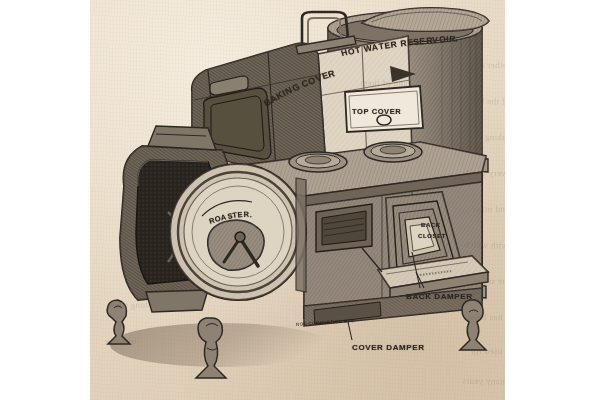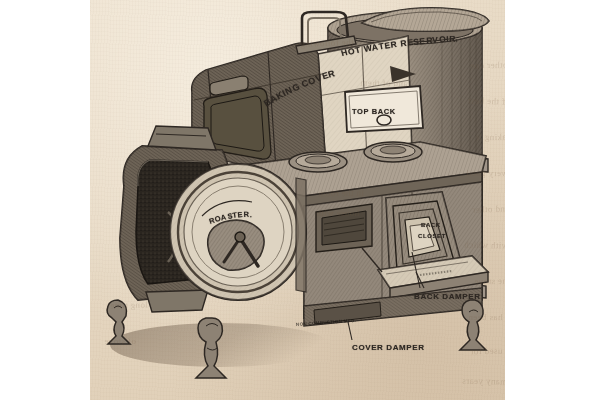--- a/index.html
+++ b/index.html
@@ -314,24 +314,24 @@
         <div class="ghost" style="left: 378px; top: 312px; transform: scaleX(-1) rotate(0deg);">has been</div>
         <div class="ghost" style="left: 380px; top: 346px; transform: scaleX(-1) rotate(1deg);">used for</div>
         <div class="ghost" style="left: 372px; top: 376px; transform: scaleX(-1) rotate(-1deg);">many years</div>
         <div class="ghost" style="left: 20px; top: 300px; transform: scaleX(-1) rotate(1deg);">long time</div>
         <div class="ghost" style="left: 14px; top: 336px; transform: scaleX(-1) rotate(0deg);">of stove</div>
       </div>
 
     <div id="labelLayer">
         <div class="lbl" style="left: 251px; top: 47px; font-size: 8.5px; letter-spacing: 0.6px; transform-origin: left center; transform: rotate(-7deg); text-shadow: rgba(46, 40, 35, 0.55) 0px 0px 1px;"><span style="display: inline-block; transform: translateY(0.8px) rotate(-8deg);">H</span><span style="display: inline-block; transform: translateY(0.401108px) rotate(-7.15789deg);">O</span><span style="display: inline-block; transform: translateY(0.0465373px) rotate(-6.31579deg);">T</span><span style="display: inline-block; transform: translateY(-0.263712px) rotate(-5.47368deg);">&nbsp;</span><span style="display: inline-block; transform: translateY(-0.52964px) rotate(-4.63158deg);">W</span><span style="display: inline-block; transform: translateY(-0.751247px) rotate(-3.78947deg);">A</span><span style="display: inline-block; transform: translateY(-0.928532px) rotate(-2.94737deg);">T</span><span style="display: inline-block; transform: translateY(-1.0615px) rotate(-2.10526deg);">E</span><span style="display: inline-block; transform: translateY(-1.15014px) rotate(-1.26316deg);">R</span><span style="display: inline-block; transform: translateY(-1.19446px) rotate(-0.421053deg);">&nbsp;</span><span style="display: inline-block; transform: translateY(-1.19446px) rotate(0.421053deg);">R</span><span style="display: inline-block; transform: translateY(-1.15014px) rotate(1.26316deg);">E</span><span style="display: inline-block; transform: translateY(-1.0615px) rotate(2.10526deg);">S</span><span style="display: inline-block; transform: translateY(-0.928532px) rotate(2.94737deg);">E</span><span style="display: inline-block; transform: translateY(-0.751247px) rotate(3.78947deg);">R</span><span style="display: inline-block; transform: translateY(-0.52964px) rotate(4.63158deg);">V</span><span style="display: inline-block; transform: translateY(-0.263712px) rotate(5.47368deg);">O</span><span style="display: inline-block; transform: translateY(0.0465373px) rotate(6.31579deg);">I</span><span style="display: inline-block; transform: translateY(0.401108px) rotate(7.15789deg);">R</span><span style="display: inline-block; transform: translateY(0.8px) rotate(8deg);">.</span></div>
         <div class="lbl" style="left: 174px; top: 98px; font-size: 9px; letter-spacing: 0.6px; transform-origin: left center; transform: rotate(-24deg); text-shadow: rgba(46, 40, 35, 0.55) 0px 0px 1px;"><span style="display: inline-block; transform: translateY(0.8px) rotate(-8deg);">B</span><span style="display: inline-block; transform: translateY(0.138843px) rotate(-6.54545deg);">A</span><span style="display: inline-block; transform: translateY(-0.390083px) rotate(-5.09091deg);">K</span><span style="display: inline-block; transform: translateY(-0.786777px) rotate(-3.63636deg);">I</span><span style="display: inline-block; transform: translateY(-1.05124px) rotate(-2.18182deg);">N</span><span style="display: inline-block; transform: translateY(-1.18347px) rotate(-0.727273deg);">G</span><span style="display: inline-block; transform: translateY(-1.18347px) rotate(0.727273deg);">&nbsp;</span><span style="display: inline-block; transform: translateY(-1.05124px) rotate(2.18182deg);">C</span><span style="display: inline-block; transform: translateY(-0.786777px) rotate(3.63636deg);">O</span><span style="display: inline-block; transform: translateY(-0.390083px) rotate(5.09091deg);">V</span><span style="display: inline-block; transform: translateY(0.138843px) rotate(6.54545deg);">E</span><span style="display: inline-block; transform: translateY(0.8px) rotate(8deg);">R</span></div>
-        <div class="lbl" style="left: 262px; top: 107px; font-size: 7.5px; letter-spacing: 0.6px; transform-origin: left center; transform: rotate(0deg); text-shadow: rgba(46, 40, 35, 0.55) 0px 0px 1px;">TOP BACK</div>
+        <div class="lbl" style="left: 262px; top: 107px; font-size: 7.5px; letter-spacing: 0.6px; transform-origin: left center; transform: rotate(0deg); text-shadow: rgba(46, 40, 35, 0.55) 0px 0px 1px;">TOP COVER</div>
         <div class="lbl" style="left: 119px; top: 216px; font-size: 7.5px; letter-spacing: 0.6px; transform-origin: left center; transform: rotate(-9deg); text-shadow: rgba(46, 40, 35, 0.55) 0px 0px 1px;"><span style="display: inline-block; transform: translateY(0.8px) rotate(-8deg);">R</span><span style="display: inline-block; transform: translateY(-0.179592px) rotate(-5.71429deg);">O</span><span style="display: inline-block; transform: translateY(-0.832653px) rotate(-3.42857deg);">A</span><span style="display: inline-block; transform: translateY(-1.15918px) rotate(-1.14286deg);">S</span><span style="display: inline-block; transform: translateY(-1.15918px) rotate(1.14286deg);">T</span><span style="display: inline-block; transform: translateY(-0.832653px) rotate(3.42857deg);">E</span><span style="display: inline-block; transform: translateY(-0.179592px) rotate(5.71429deg);">R</span><span style="display: inline-block; transform: translateY(0.8px) rotate(8deg);">.</span></div>
         <div class="lbl" style="left: 331px; top: 222px; font-size: 6px; letter-spacing: 0.6px; transform-origin: left center; transform: rotate(0deg); text-shadow: rgba(46, 40, 35, 0.55) 0px 0px 1px;">BACK</div>
         <div class="lbl" style="left: 328px; top: 233px; font-size: 6px; letter-spacing: 0.6px; transform-origin: left center; transform: rotate(0deg); text-shadow: rgba(46, 40, 35, 0.55) 0px 0px 1px;">CLOSET</div>
-        <div class="lbl" style="left: 324px; top: 292px; font-size: 8px; letter-spacing: 0.6px; transform-origin: left center; transform: rotate(0deg); text-shadow: rgba(46, 40, 35, 0.55) 0px 0px 1px;">BACK DAMPER</div>
+        <div class="lbl" style="left: 316px; top: 292px; font-size: 8px; letter-spacing: 0.6px; transform-origin: left center; transform: rotate(0deg); text-shadow: rgba(46, 40, 35, 0.55) 0px 0px 1px;">BACK DAMPER</div>
         <div class="lbl" style="left: 262px; top: 343px; font-size: 8px; letter-spacing: 0.6px; transform-origin: left center; transform: rotate(0deg); text-shadow: rgba(46, 40, 35, 0.55) 0px 0px 1px;">COVER DAMPER</div>
       </div>
 
     <div class="lbl" id="nameplate" style="left: 206px; top: 322px; font-size: 4.5px; letter-spacing: 0.3px; color: rgba(30, 26, 21, 0.75); transform-origin: left center; transform: rotate(-4deg);">NON COMBUSTION MFG.</div>
 
   </div>
 </div>
 
 </body></html>

